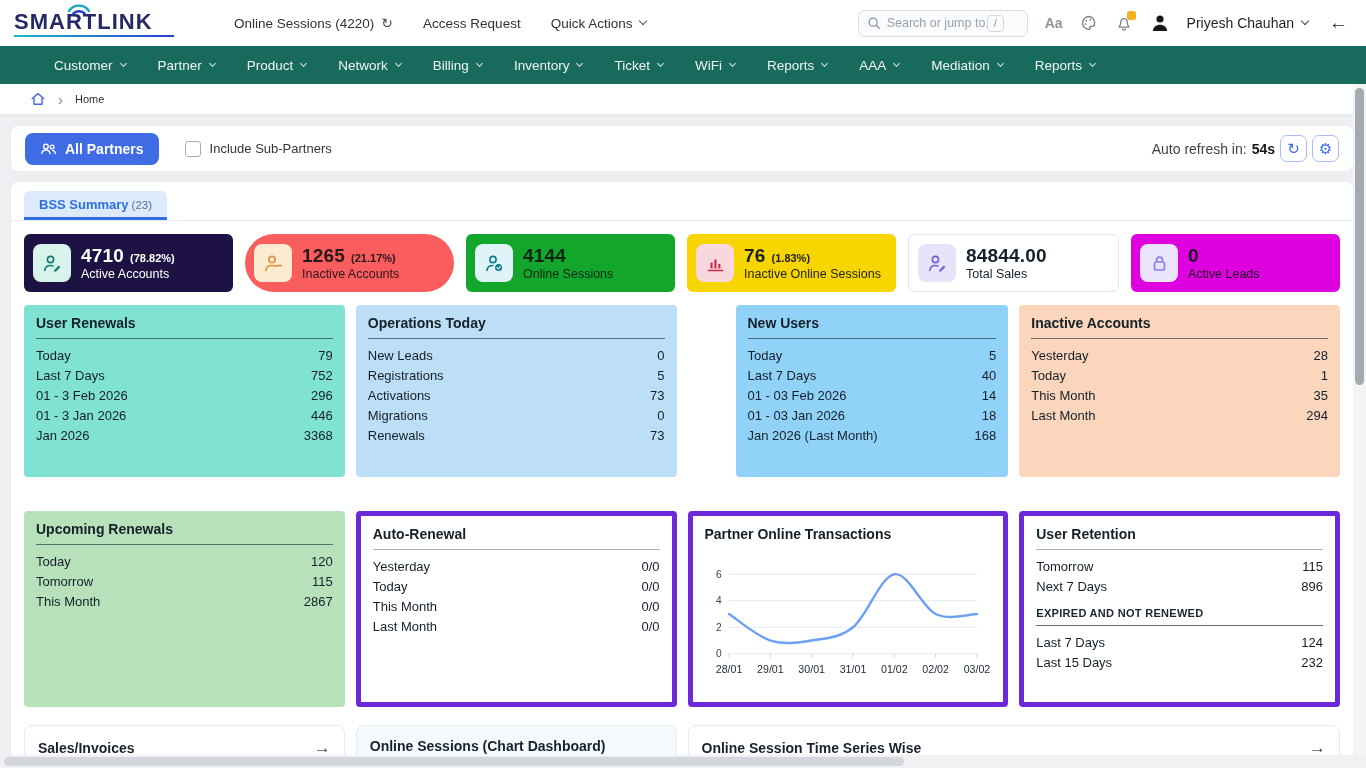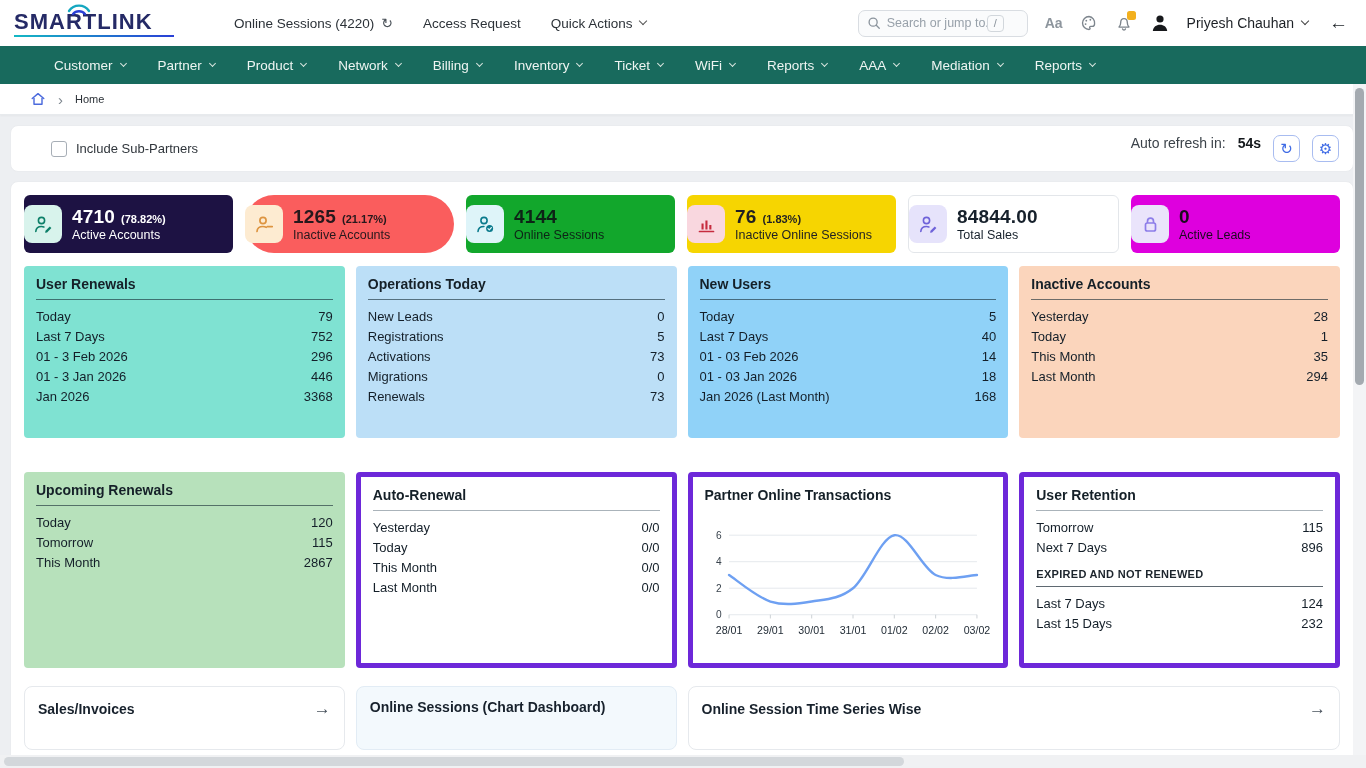--- a/index.html
+++ b/index.html
@@ -37,32 +37,32 @@
   .breadcrumb { height:31px; background:#ffffff; display:flex; align-items:center; padding-left:30px; gap:12px; border-bottom:1px solid #e7eaed; box-shadow:0 1px 2px rgba(0,0,0,.04); }
   .bc-sep { color:#7c858d; font-size:15px; }
   .bc-home { font-size:11px; color:#2a3036; font-weight:500; }
 
   
   .content { padding:10px 12px 0 10px; }
   .toolbar-card { background:#fff; border:1px solid #eaecef; border-radius:8px; height:47px; display:flex; align-items:center; padding:0 14px; }
   .btn-all-partners { background:#3f6be5; color:#fff; border:none; border-radius:8px; font-size:14px; font-weight:700; padding:8px 15px; display:flex; align-items:center; gap:8px; cursor:pointer; font-family:inherit; }
   .chk-wrap { display:flex; align-items:center; gap:9px; margin-left:26px; font-size:13px; color:#30363c; }
   .chk { width:16px; height:16px; border:1.5px solid #a7aeb6; border-radius:3px; background:#fff; }
-  .autorefresh { margin-left:auto; display:flex; align-items:flex-start; gap:12px; font-size:14px; color:#3c434a; }
+  .autorefresh { margin-left:auto; display:flex; align-items:center; gap:5px; font-size:14px; color:#3c434a; }
   .autorefresh b { color:#14181c; }
   .sq-btn { width:27px; height:27px; border:1px solid #a8bcf0; border-radius:7px; background:#fff; color:#3f6be5; font-size:15px; display:flex; align-items:center; justify-content:center; cursor:pointer; }
 
   .main-card { background:#fff; border:1px solid #eaecef; border-radius:8px 8px 0 0; margin-top:9px; height:700px; overflow:hidden; }
   .tabrow { padding:9px 13px 0; border-bottom:1px solid #e9edf1; }
   .tab { display:inline-block; background:#dceafa; border-radius:6px 6px 0 0; padding:6px 15px 5px; font-size:13px; font-weight:700; color:#2f6fe0; border-bottom:3px solid #2f6fe0; cursor:pointer; }
   .tab .count { font-weight:400; font-size:11.5px; color:#54719f; margin-left:3px; }
 
   
   .statrow { display:flex; gap:12px; margin:13px 13px 0; }
-  .stat-card { flex:1; height:58px; border-radius:6px; display:flex; align-items:center; padding:0 0; gap:10px; }
+  .stat-card { flex:1; height:58px; border-radius:6px; display:flex; align-items:center; padding:0 9px; gap:10px; }
   .stat-icon { width:38px; height:38px; border-radius:8px; display:flex; align-items:center; justify-content:center; flex:none; }
   .stat-top { display:flex; align-items:baseline; gap:6px; }
   .stat-value { font-size:19px; font-weight:800; letter-spacing:.2px; }
   .stat-pct { font-size:11px; font-weight:700;text-align:right; }
   .stat-label { font-size:12.5px; font-weight:500; line-height:13.5px; margin-top:1px; }
   .sc0 { background:#1d1243; color:#fff; }
   .sc0 .stat-icon { background:#d8f3ec; color:#0c7f68; }
   .sc1 { background:#fa5d5d; color:#26181c;border-radius:29px; }
   .sc1 .stat-icon { background:#fdebd1; color:#dd9440; }
   .sc2 { background:#12a72c; color:#0d2416; }
@@ -80,21 +80,21 @@
   .grid2 { margin-top:34px; }
   .grid2 .panel { height:196px; }
   .panel { border-radius:4px; padding:10px 12px; overflow:hidden; }
   .panel.white { background:#fff; border:5px solid #6d28d9; }
   .ptitle { font-size:14px; font-weight:700; color:#152028; padding-bottom:7px; margin-bottom:6px; border-bottom:1px solid rgba(23,43,53,.62); }
   .panel.white .ptitle { border-bottom-color:#aab3ba; }
   .panel.noline .ptitle { border-bottom:none; padding-bottom:4px; margin-bottom:0; }
   .prow { display:flex; justify-content:space-between; font-size:13px; color:#141f29; padding:2.6px 0; }
   .p-mint { background:#7fe2d2; }
   .p-blue { background:#bcdff7; }
-  .p-sky { background:#90d2f8; }
+  .p-sky { background:#90d2f8;margin-left:48px; }
   .p-peach { background:#fbd5bc; }
   .p-green { background:#b7e1bb; }
   .expired-hdr { font-size:11px; font-weight:800; letter-spacing:.3px; color:#1c242c; margin-top:11px; padding-bottom:6px; border-bottom:1px solid #5f6971; margin-bottom:6px; }
 
   
   .grid3 { margin-top:18px; }
   .bottom-card { background:#fff; border:1px solid #e6e9ed; border-radius:8px; height:64px; padding:12px 13px; }
   .bottom-card.tinted { background:#f3f9fd; border-color:#e2ecf5; }
   .bc-titlerow { display:flex; justify-content:space-between; align-items:center;text-align:right; }
   .bc-title { font-size:14px; font-weight:700; color:#17212c; }
@@ -237,34 +237,50 @@
         <path d="M4.5 8v7h9V8" fill="none" stroke="#4b6add" stroke-width="1.6" stroke-linejoin="round"></path>
       </svg>
   </span>
   <span class="bc-sep">›</span>
   <span class="bc-home">Home</span>
 </div>
 
 <div class="content">
 
   <div class="toolbar-card">
+    <button class="btn-all-partners">
+      <span>
+        <svg width="17" height="15" viewBox="0 0 20 17">
+            <circle cx="7" cy="6" r="2.7" fill="none" stroke="#fff" stroke-width="1.6"></circle>
+            <path d="M2.2 14.5c.3-2.8 2.3-4.3 4.8-4.3s4.5 1.5 4.8 4.3" fill="none" stroke="#fff" stroke-width="1.6" stroke-linecap="round"></path>
+            <circle cx="14.3" cy="6.8" r="2.2" fill="none" stroke="#fff" stroke-width="1.5"></circle>
+            <path d="M14.8 10.8c1.9.4 3 1.7 3.2 3.7" fill="none" stroke="#fff" stroke-width="1.5" stroke-linecap="round"></path>
+          </svg>
+      </span>
+      <span>All Partners</span>
+    </button>
     <label class="chk-wrap">
       <span class="chk"></span>
       <span>Include Sub-Partners</span>
     </label>
     <div class="autorefresh">
       <span>Auto refresh in:</span>
       <b>54s</b>
       <button class="sq-btn">↻</button>
       <button class="sq-btn">⚙</button>
     </div>
   </div>
 
   <div class="main-card">
 
+    <div class="tabrow">
+      <div class="tab">
+        <span>BSS Summary</span><span class="count">(23)</span>
+      </div>
+    </div>
 
     <div class="statrow">
       <div class="stat-card sc0">
         <div class="stat-icon">
           <svg width="21" height="21" viewBox="0 0 21 21">
               <circle cx="8.5" cy="6.5" r="3.1" fill="none" stroke="currentColor" stroke-width="1.6"></circle>
               <path d="M2.8 17.5c.2-3.2 2.5-5 5.7-5 .9 0 1.7.1 2.4.4" fill="none" stroke="currentColor" stroke-width="1.6" stroke-linecap="round"></path>
               <path d="m12.5 16.8 4.3-4.3 1.6 1.6-4.3 4.3-2 .4z" fill="currentColor"></path>
             </svg>
         </div>

